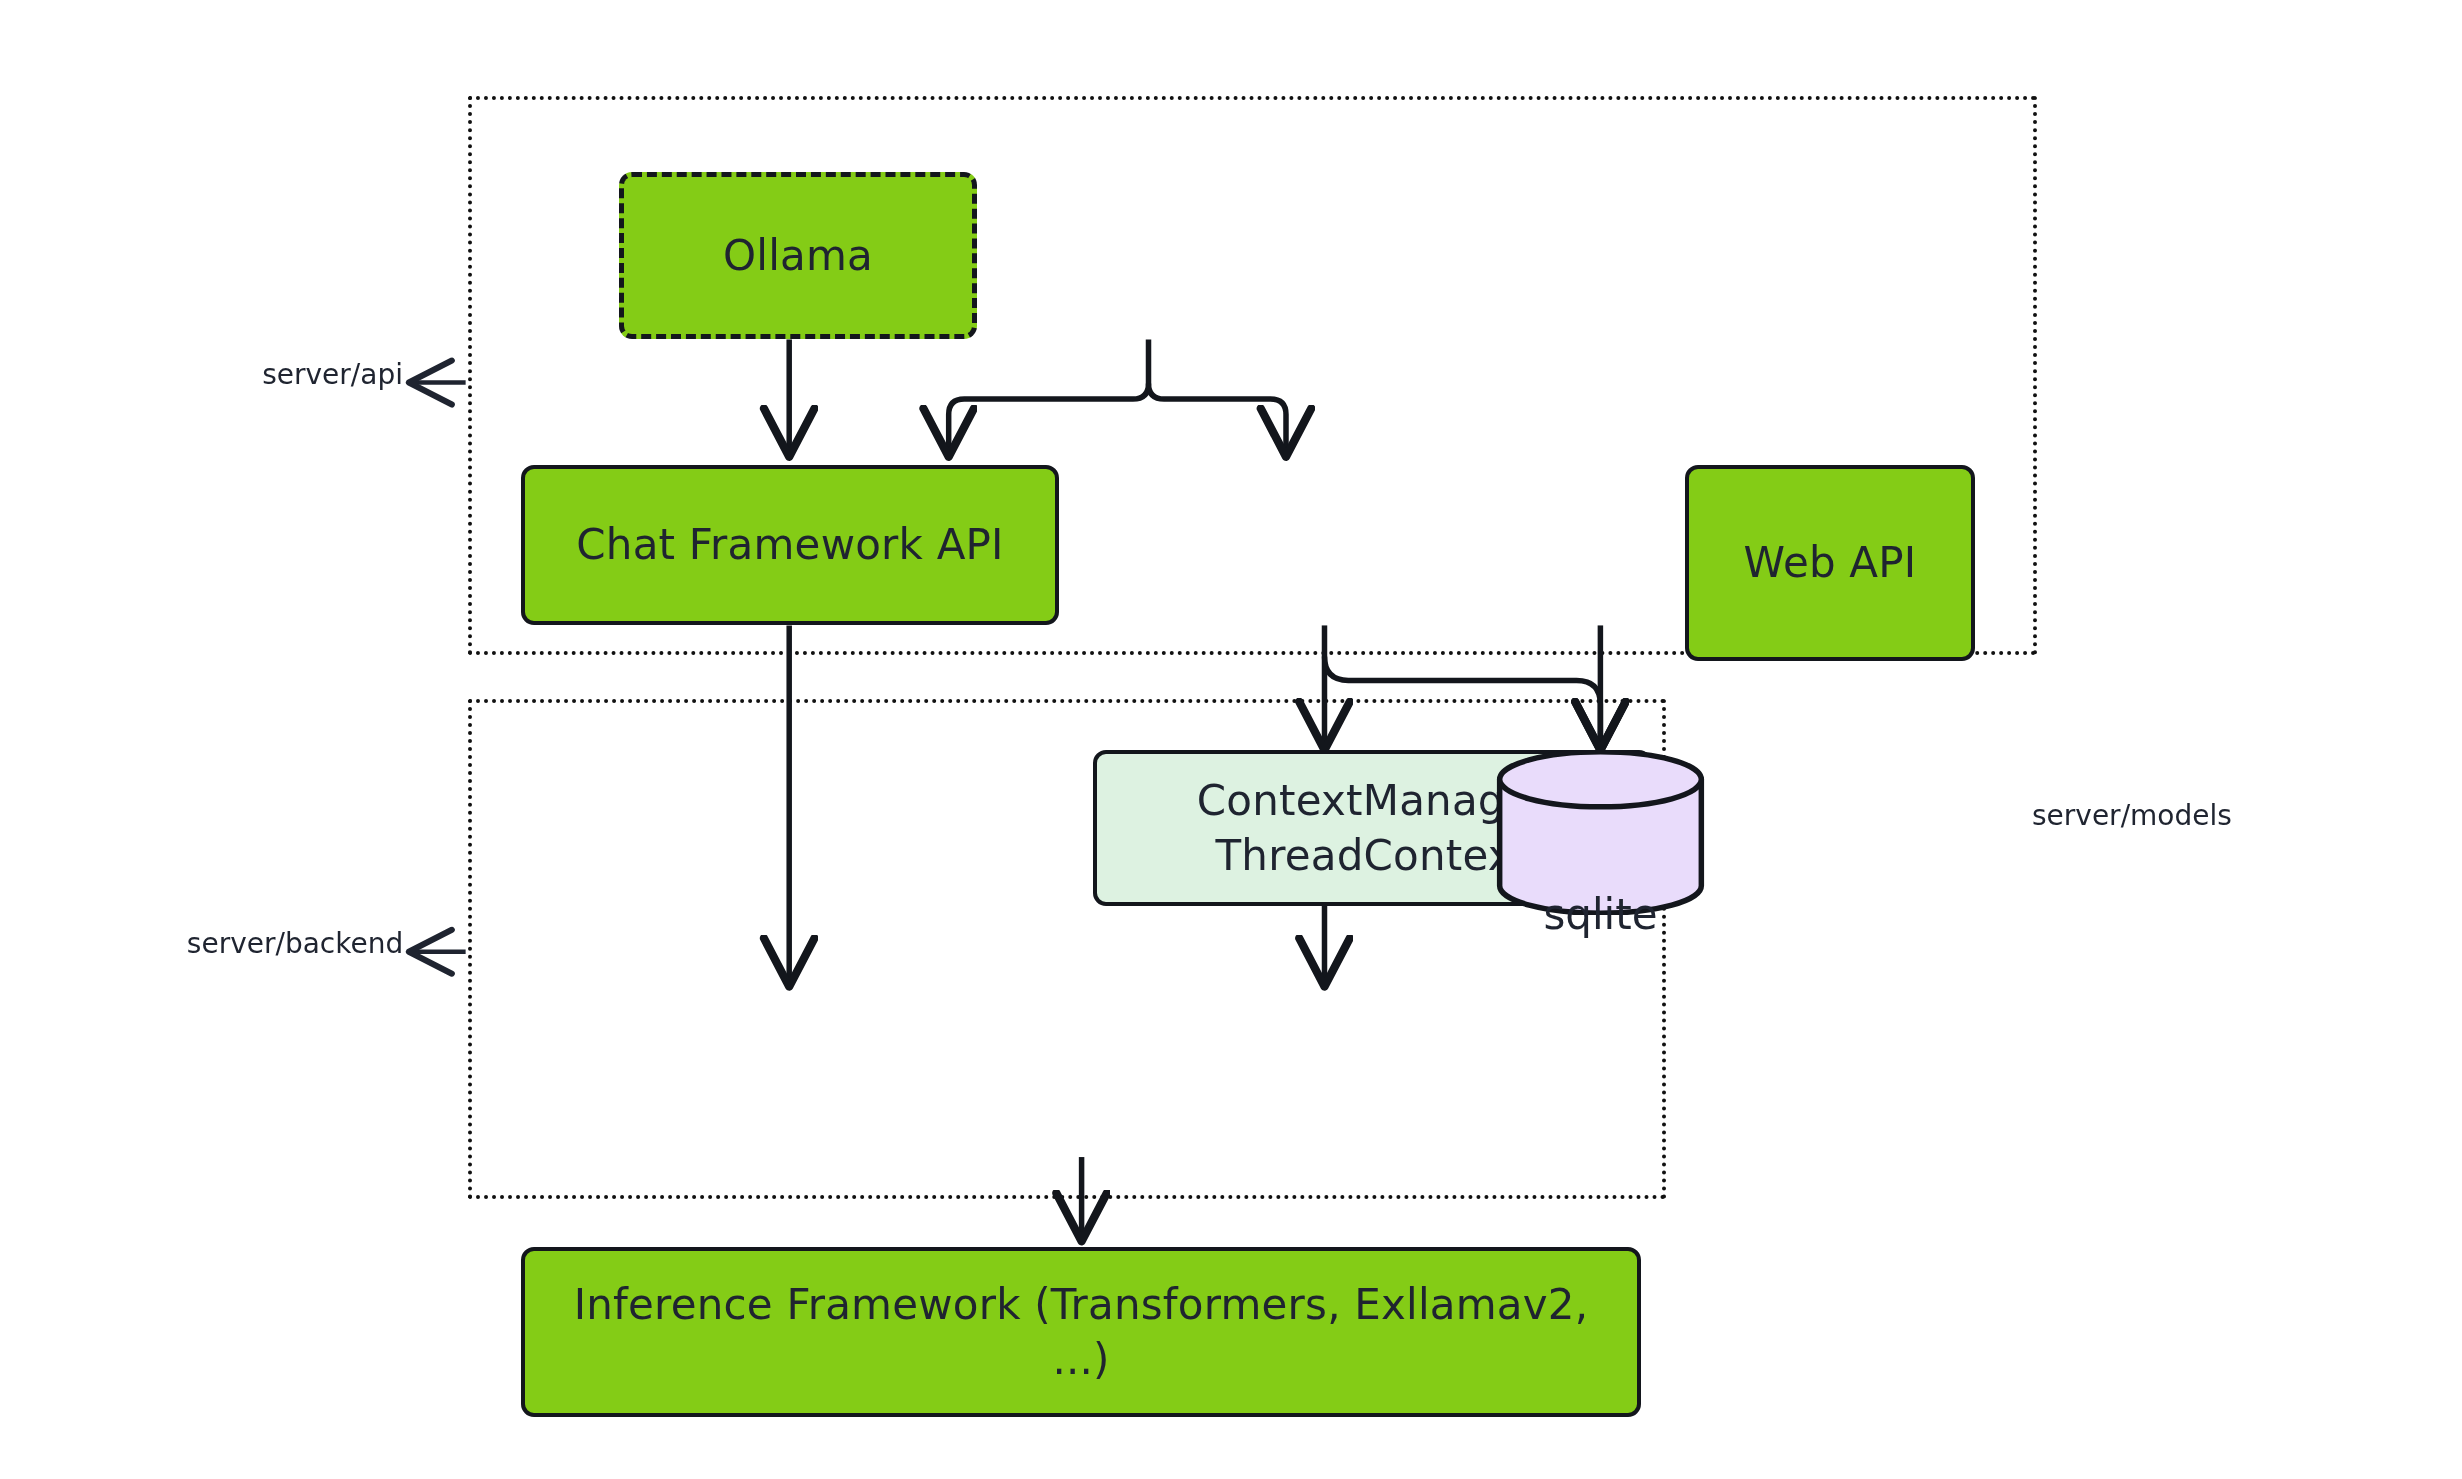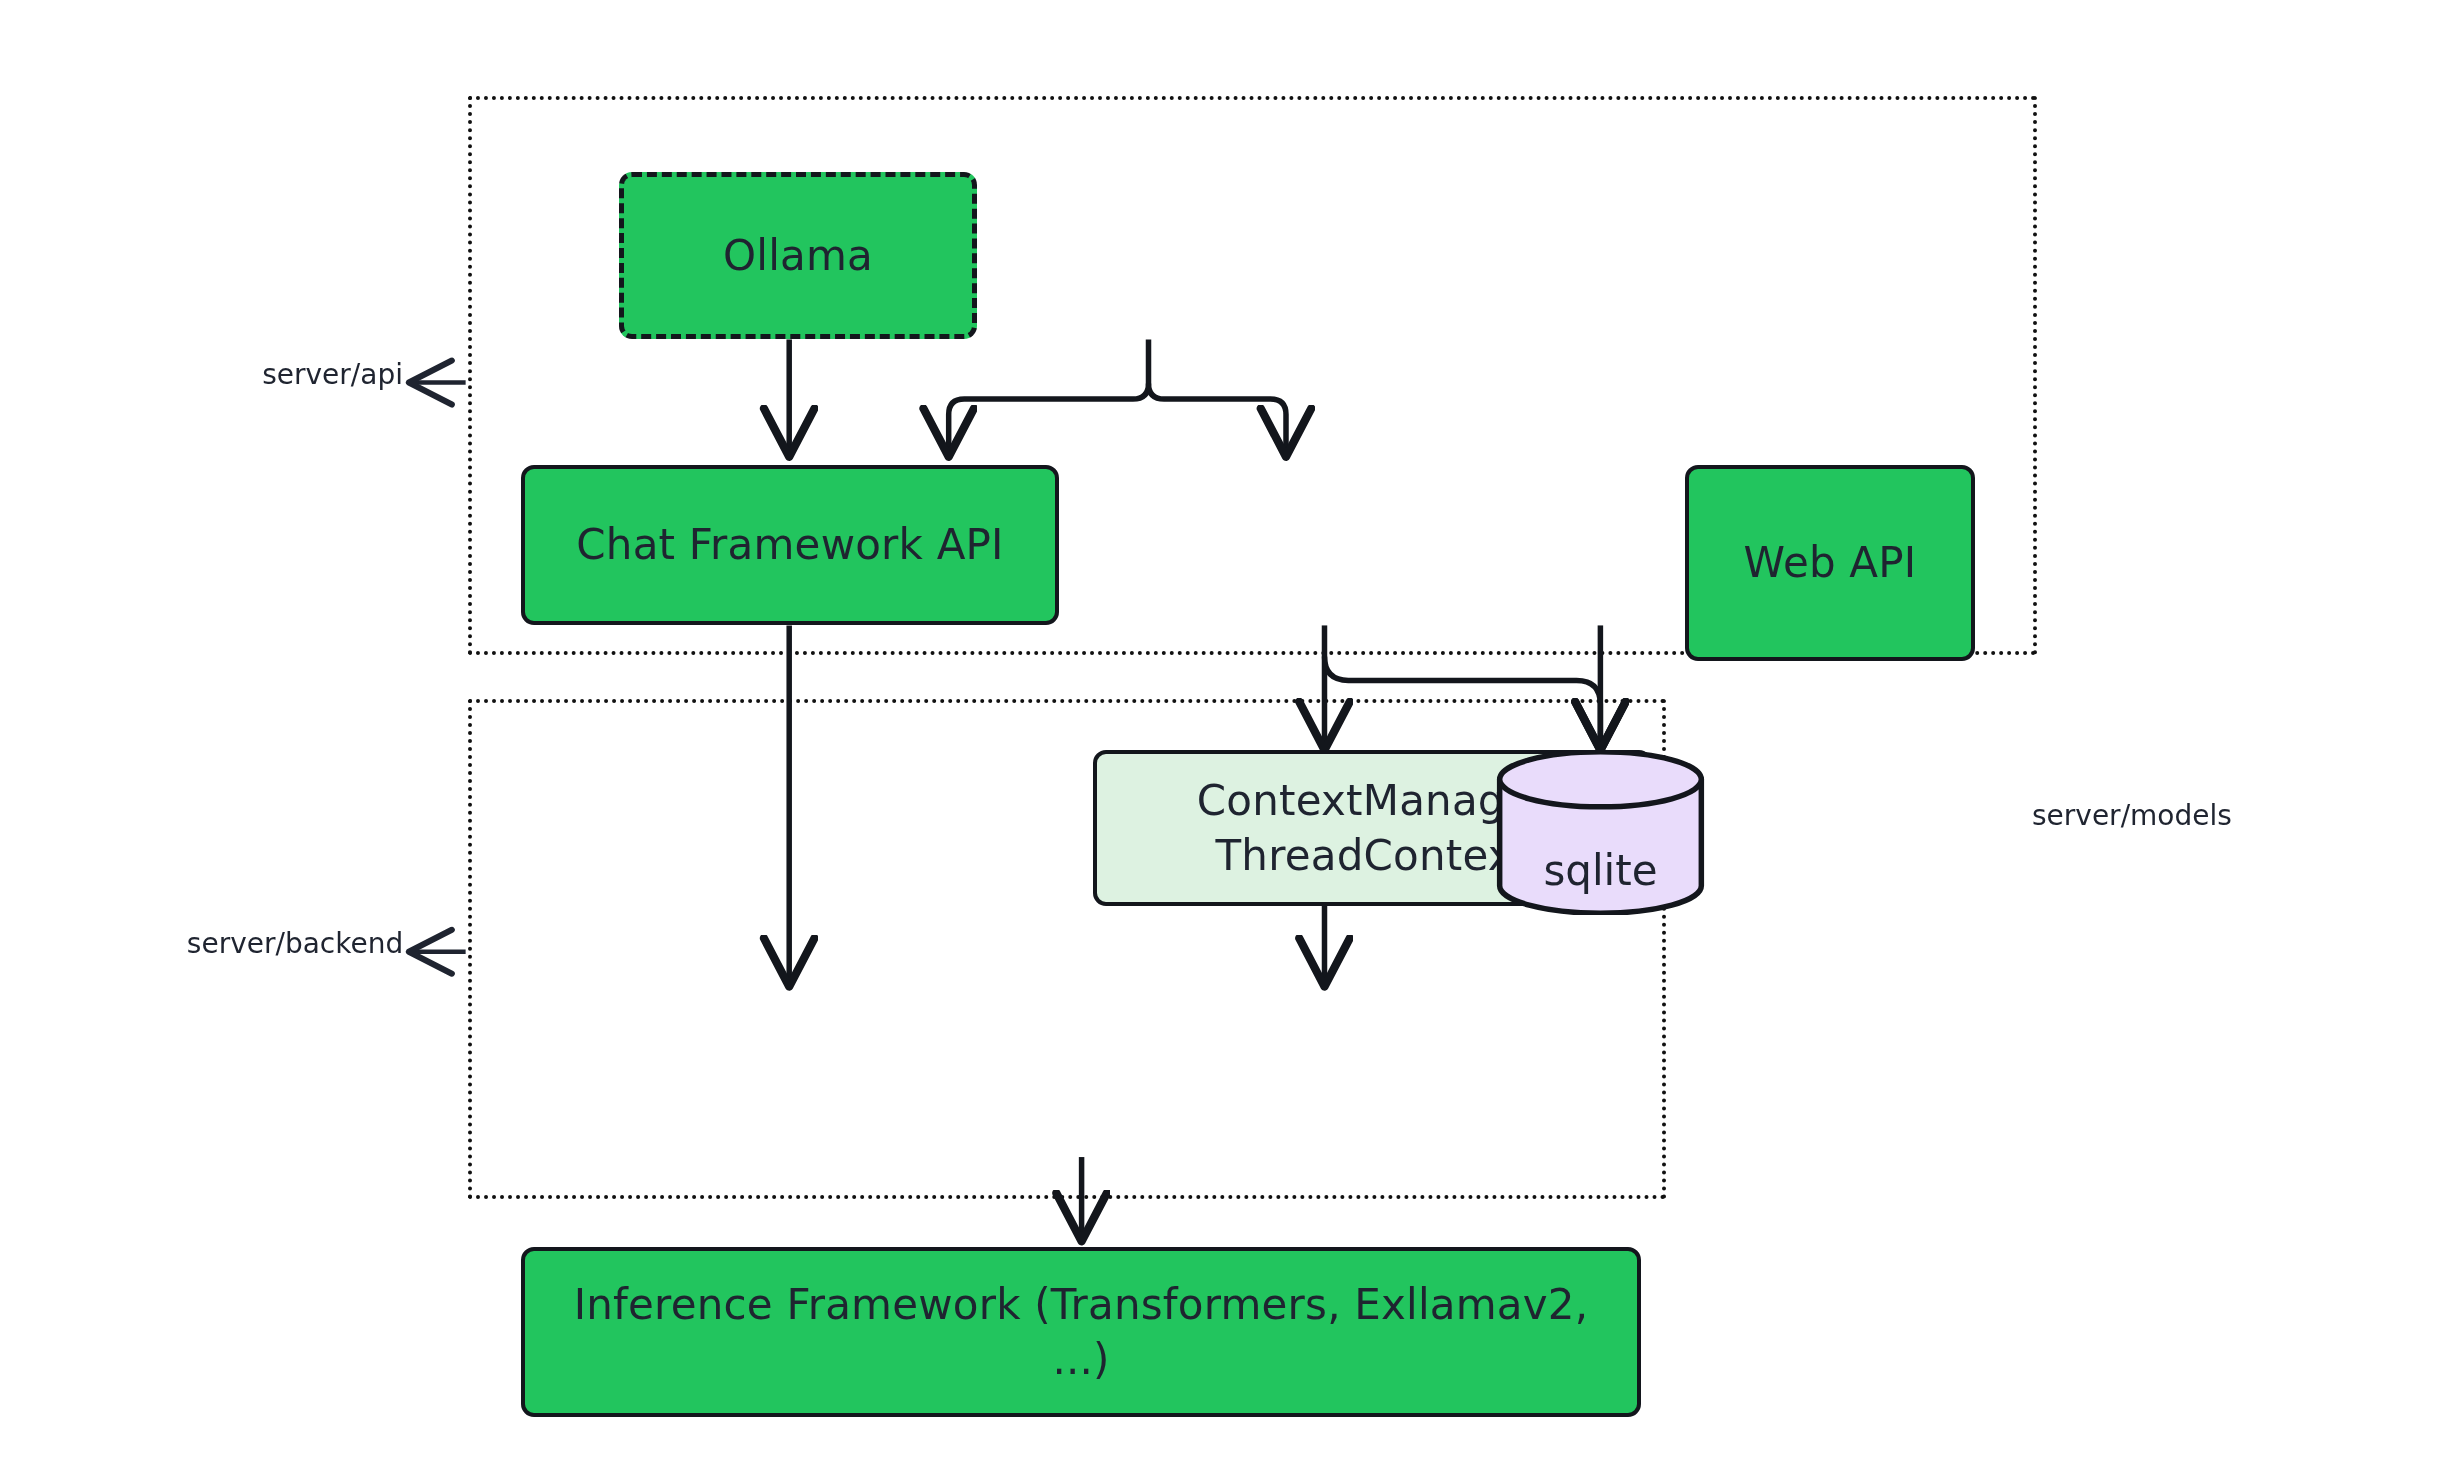--- a/index.html
+++ b/index.html
@@ -40,21 +40,21 @@
     line-height: 1.32;
     letter-spacing: 0.2px;
     font-family: "DejaVu Sans", "Liberation Sans", sans-serif;
   }
   .node.solid {
     border: 4.6px solid #13161c;
   }
   .node.dashed {
     border: 5.5px dashed #13161c;
   }
-  .fill-blue   { background: #22c55e; }
+  .fill-blue   { background: #84cc16; }
   .fill-green  { background: #ddf2e1; }
   .fill-yellow { background: #fceecd; }
 
   .node .label {
     display: block;
     width: 100%;
     padding: 0 16.5px;
     box-sizing: border-box;
   }
   .node .label .l2 { display: block; }
@@ -64,20 +64,21 @@
     position: absolute;
   }
   .cylinder .cyl-text {
     position: absolute;
     left: 0;
     width: 100%;
     text-align: center;
     font-size: 42px;
     color: #1f2430;
     pointer-events: none;
+    margin-top: 44px;
   }
 
   
   .ann {
     position: absolute;
     font-size: 28px;
     color: #1f2430;
     white-space: nowrap;
     font-family: "DejaVu Sans", "Liberation Sans", sans-serif;
   }

